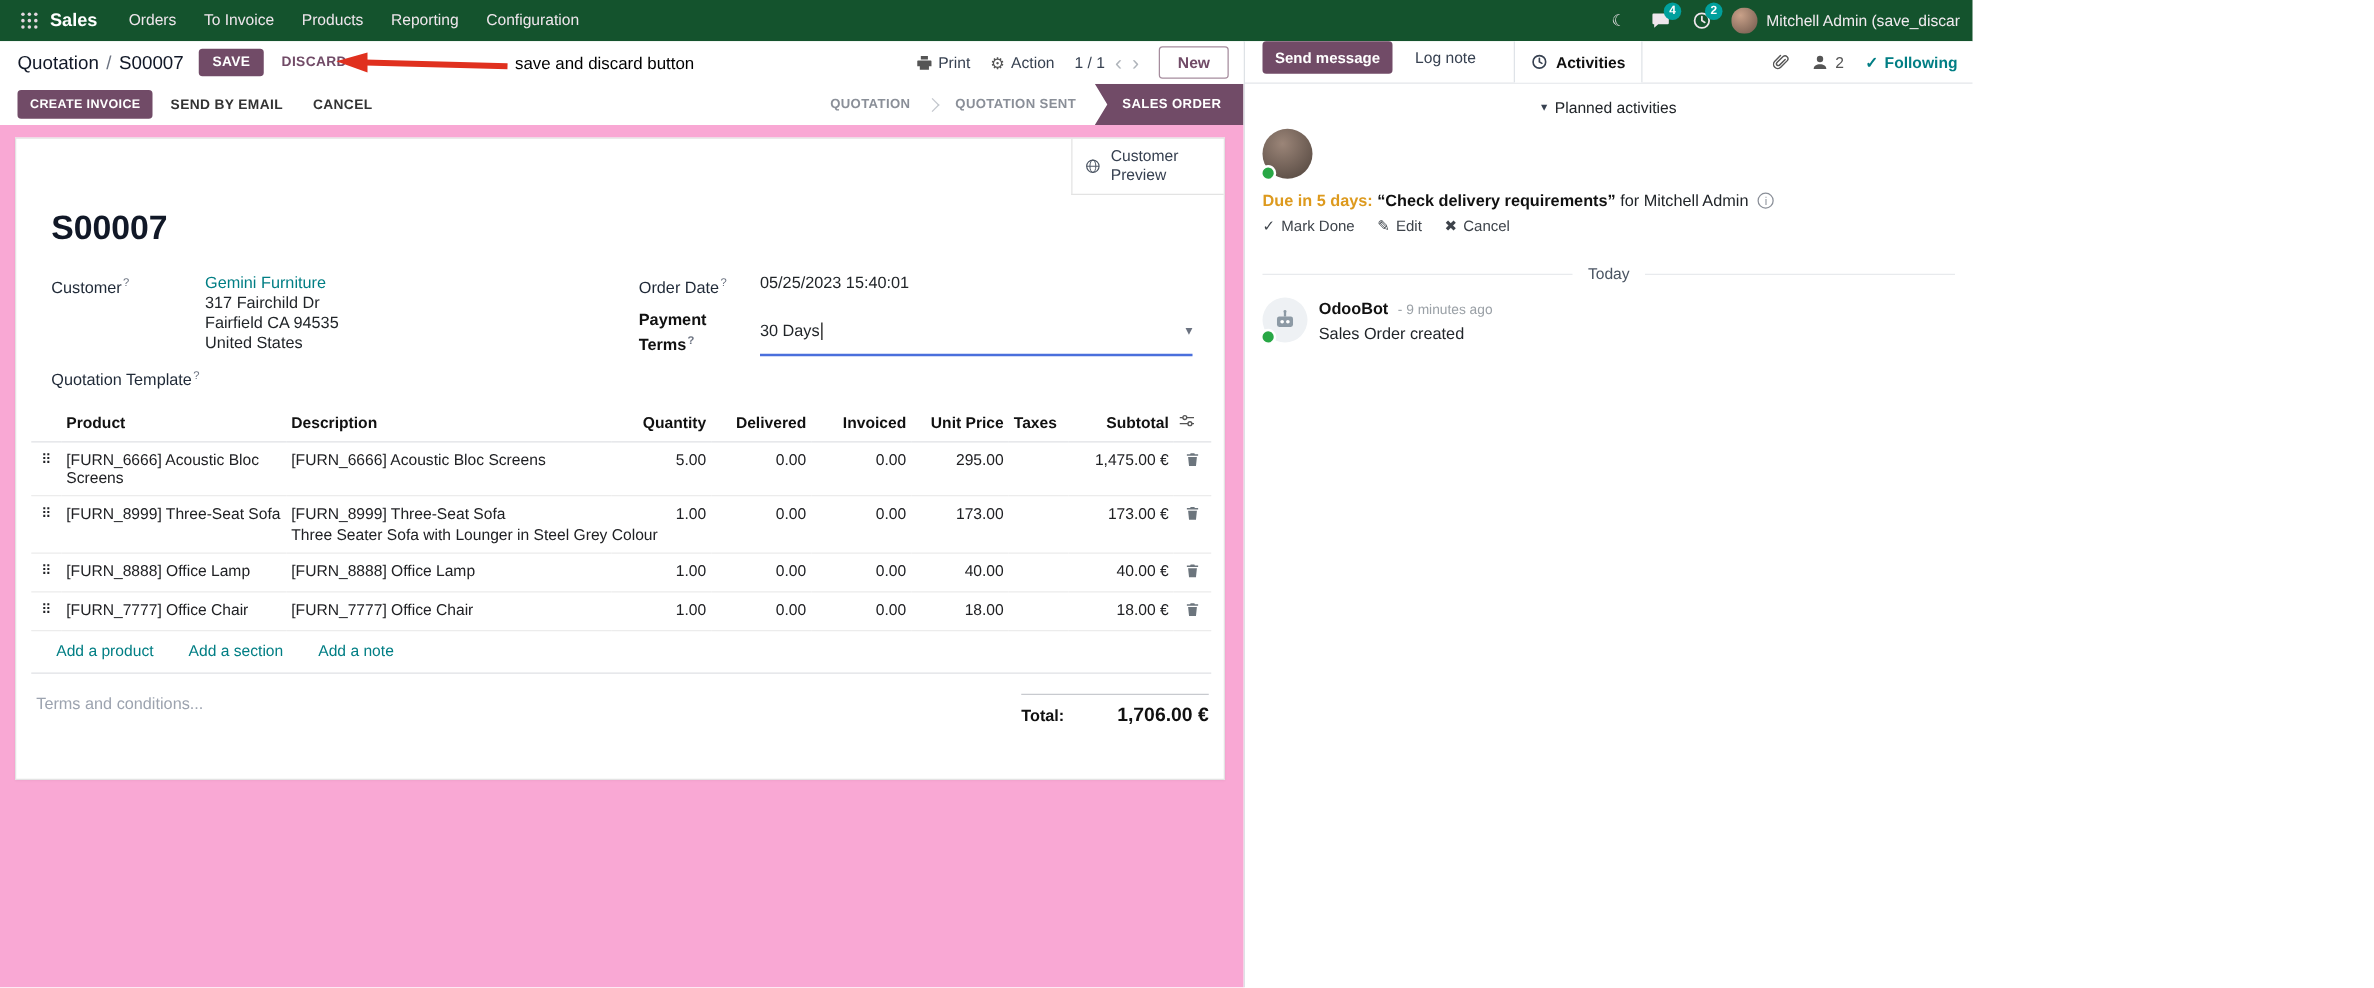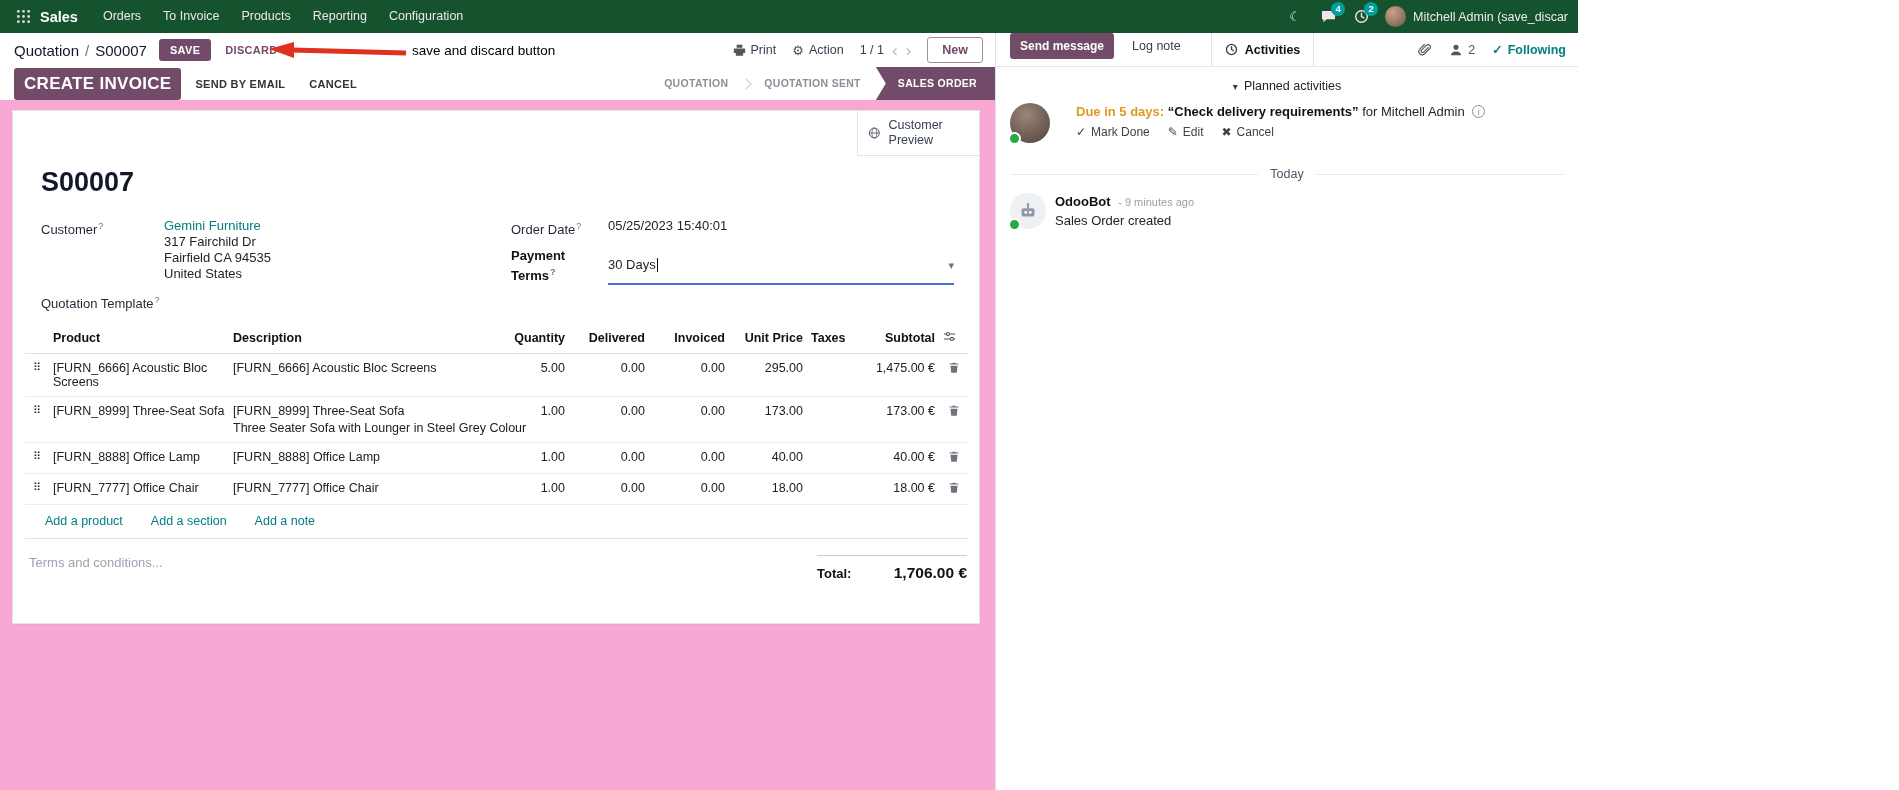--- a/index.html
+++ b/index.html
@@ -31,21 +31,21 @@
   .cp-tool .gear { font-size:13px; color:#555; }
   .pager { display:flex; align-items:center; gap:8px; color:#374151; font-size:12.5px; }
   .pager .chev { color:#b0b5bb; font-size:17px; line-height:1; cursor:pointer; }
   .btn-new { border:1px solid #a58c9d; background:#fff; color:#714B67; font-size:12.5px; font-weight:700; padding:5px 14px; border-radius:3px; cursor:pointer; font-family:inherit; }
   .annotation-arrow { position:absolute; left:266px; top:8px; pointer-events:none; }
   .annotation-text { position:absolute; left:412px; top:10px; font-size:13.5px; color:#000; white-space:nowrap; }
 
   
   .statusbar { width:995px; height:33px; background:#fff; display:flex; align-items:center; padding-left:14px; }
   .sb-buttons { display:flex; align-items:center; gap:4px; }
-  .btn-primary { background:#714B67; color:#fff; border:none; font-size:17px; font-weight:700; letter-spacing:.3px; padding:6px 10px; border-radius:3px; cursor:pointer; font-family:inherit; }
+  .btn-primary { background:#714B67; color:#fff; border:none; font-size:10px; font-weight:700; letter-spacing:.3px; padding:6px 10px; border-radius:3px; cursor:pointer; font-family:inherit; }
   .btn-flat { background:none; border:none; color:#333; font-size:11px; font-weight:700; letter-spacing:.3px; padding:6px 10px; cursor:pointer; font-family:inherit; }
   .stages { margin-left:auto; display:flex; align-items:center; height:33px; }
   .stage { padding:0 15px; font-size:10.5px; font-weight:700; letter-spacing:.3px; color:#8a8f98; line-height:33px; cursor:pointer; }
   .stage-sep { width:8px; height:8px; border-top:1px solid #c3c7cd; border-right:1px solid #c3c7cd; transform:rotate(45deg); margin:0 -1px; }
   .stage.active { background:#714B67; color:#fff; height:33px; padding:0 18px 0 22px; clip-path:polygon(0 0,100% 0,100% 100%,0 100%,10px 50%); }
 
   
   .content { width:995px; height:690px; background:#f9a8d4; padding:10px 12px; }
   .sheet { position:relative; width:968px; min-height:514px; background:#fff; border:1px solid #e3e3e3; box-shadow:0 1px 2px rgba(0,0,0,.05); }
   .preview-box { position:absolute; top:0; right:0; width:122px; border-left:1px solid #e3e3e3; border-bottom:1px solid #e3e3e3; padding:7px 10px; display:flex; align-items:center; gap:8px; color:#374151; font-size:12.5px; line-height:1.2; cursor:pointer; }
@@ -95,21 +95,21 @@
   .btn-send { background:#714B67; color:#fff; border:none; font-size:12px; font-weight:700; padding:6px 10px; border-radius:3px; cursor:pointer; font-family:inherit; }
   .btn-lognote { background:none; border:none; color:#374151; font-size:12.5px; padding:6px 8px; margin-left:10px; cursor:pointer; font-family:inherit; }
   .activities-tab { margin-left:22px; display:flex; align-items:center; gap:7px; padding:0 13px; border-left:1px solid #dfe3e8; border-right:1px solid #dfe3e8; background:#fff; font-weight:700; color:#111; font-size:12.5px; cursor:pointer; }
   .activities-tab svg { width:13px; height:13px; color:#374151; }
   .chatter-tools { margin-left:auto; display:flex; align-items:center; gap:17px; }
   .tool-ic { display:flex; align-items:center; gap:5px; color:#555; font-size:12.5px; cursor:pointer; }
   .following { color:#017e84; font-weight:600; display:flex; align-items:center; gap:5px; font-size:12.5px; cursor:pointer; }
   .chatter-body { padding:12px 10px; }
   .planned-hdr { display:flex; align-items:center; justify-content:center; gap:6px; color:#212529; font-size:12.5px; margin-bottom:10px; cursor:pointer; }
   .planned-hdr .car { font-size:10px; color:#374151; }
-  .activity { display:flex; gap:26px; padding:0 4px; }
+  .activity { display:flex; gap:9px; padding:0 4px;flex-direction:column; }
   .avatar-lg { position:relative; width:40px; height:40px; border-radius:50%; background:radial-gradient(circle at 40% 30%, #9b8578, #4e423b); flex:none; }
   .avatar-md { position:relative; width:36px; height:36px; border-radius:50%; background:#eef1f4; flex:none; display:flex; align-items:center; justify-content:center; }
   .presence { position:absolute; left:-2px; bottom:-2px; width:13px; height:13px; border-radius:50%; background:#28a745; border:2px solid #fff; }
   .act-line1 { line-height:17px; }
   .due { font-weight:700; color:#dd9a1e; }
   .summary { font-weight:700; color:#111; }
   .info-ic { display:inline-block; width:13px; height:13px; border:1px solid #8a8f98; border-radius:50%; color:#8a8f98; font-size:9px; line-height:12px; text-align:center; margin-left:4px; vertical-align:1px; }
   .act-actions { display:flex; gap:18px; margin-top:5px; color:#3d434a; font-size:12px; }
   .act-actions span { cursor:pointer; display:flex; gap:5px; align-items:center; }
   .date-sep { display:flex; align-items:center; gap:12px; margin:24px 4px 12px; color:#4b5563; font-size:12.5px; }

